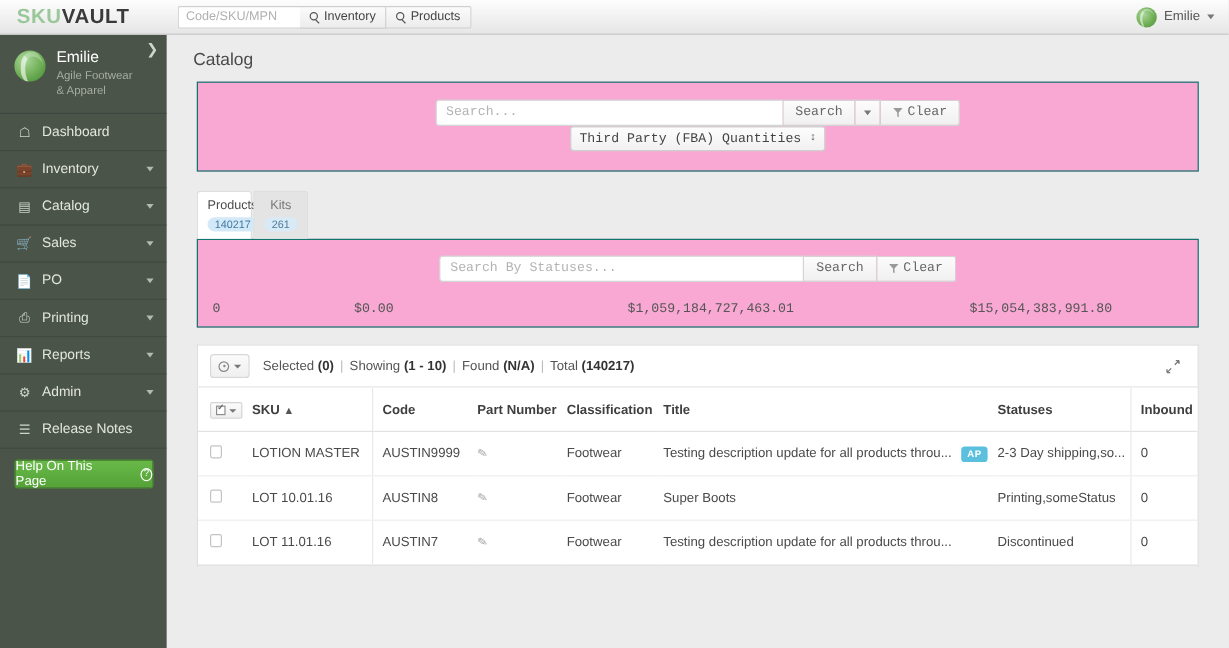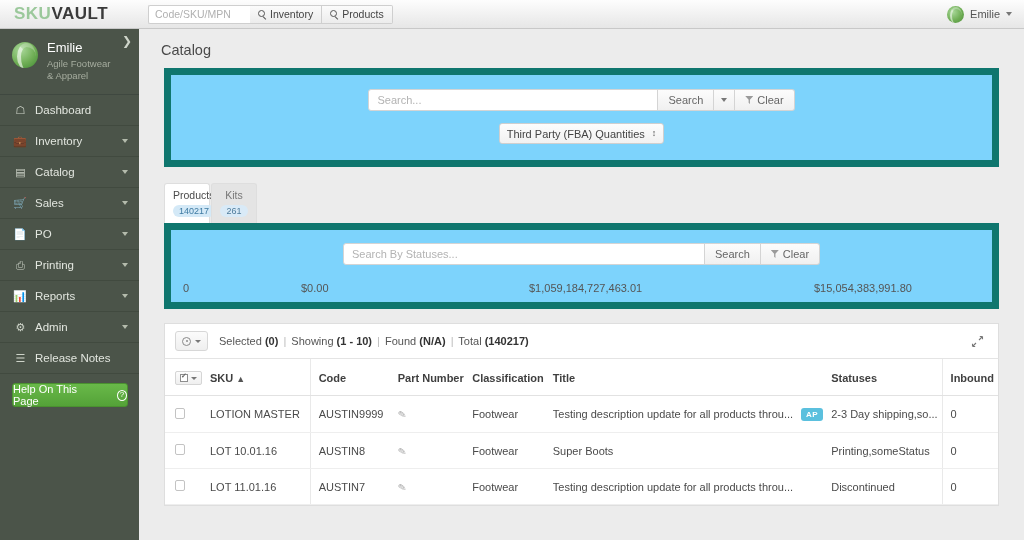--- a/index.html
+++ b/index.html
@@ -144,22 +144,23 @@
   
   .main {
     position: absolute; top: 29px; left: 139px; right: 0; bottom: 0;
     background: #ececec; overflow: hidden;
   }
   .page-title {
     font-size: 14.5px; color: #4a4a4a;
     padding: 13px 0 10px 22px;
   }
   .panel {
-    background: #7dd3fc; border: 7px solid #0f766e;
+    background: #f9a8d4; border: 1px solid #0f766e;
     margin: 0 25px;
+    font-family: Liberation Mono, monospace;
   }
 
   
   .search-panel { padding: 14px 0 16px; }
   .search-row { display: flex; justify-content: center; align-items: center; }
   .search-input {
     width: 290px; height: 22px;
     border: 1px solid #d4d4d4; border-radius: 3px 0 0 3px;
     background: #fff; font-size: 11px; color: #b3b3b3;
     padding: 0 8px; display: flex; align-items: center;
@@ -176,21 +177,21 @@
   .btn-caret .cd {
     width: 0; height: 0; border-left: 3.5px solid transparent;
     border-right: 3.5px solid transparent; border-top: 4px solid #777;
   }
   .btn-last { border-radius: 0 3px 3px 0; }
   .funnel {
     display: inline-block; width: 8px; height: 8px;
     background: #9a9a9a;
     clip-path: polygon(0 0, 100% 0, 58% 48%, 58% 100%, 42% 85%, 42% 48%);
   }
-  .select-row { display: flex; justify-content: center; margin-top: 12px; }
+  .select-row { display: flex; justify-content: center; margin-top: 0; }
   .fba-select {
     height: 21px; border: 1px solid #cfcfcf; border-radius: 3px;
     background: linear-gradient(to bottom, #fdfdfd, #f1f1f1);
     font-size: 11px; color: #444; padding: 0 7px;
     display: flex; align-items: center; gap: 7px; cursor: pointer;
   }
   .updown { font-size: 9px; line-height: 1; color: #555; }
 
   
   .tabs-wrap { margin: 16px 25px 0; display: flex; align-items: flex-end; }
@@ -208,21 +209,21 @@
     background: #d9eaf7; color: #4f7c9b;
     border-radius: 8px; font-size: 9px; padding: 1px 6px;
     min-width: 26px;
   }
   .tab.active .tab-badge { background: #d4e9f7; color: #3f7ba3; }
 
   
   .status-panel { padding: 13px 0 0; }
   .status-row { display: flex; justify-content: center; align-items: center; }
   .status-input {
-    width: 362px; height: 22px;
+    width: 304px; height: 22px;
     border: 1px solid #d4d4d4; border-radius: 3px 0 0 3px;
     background: #fff; font-size: 11px; color: #b3b3b3;
     padding: 0 8px; display: flex; align-items: center;
   }
   .stats-table {
     width: 100%; border-collapse: collapse; margin-top: 13px;
     font-size: 11px;
   }
   .stats-table th {
     text-align: left; font-weight: bold; color: #4a4a4a;

